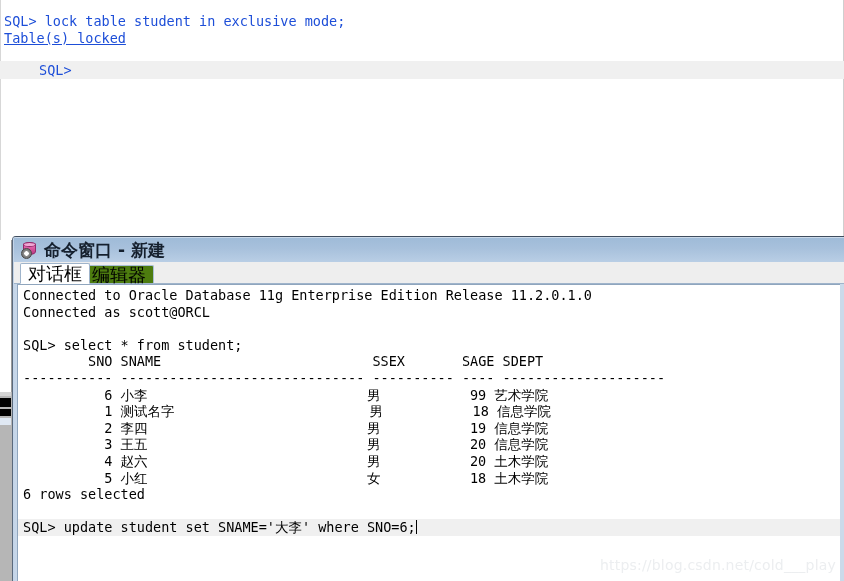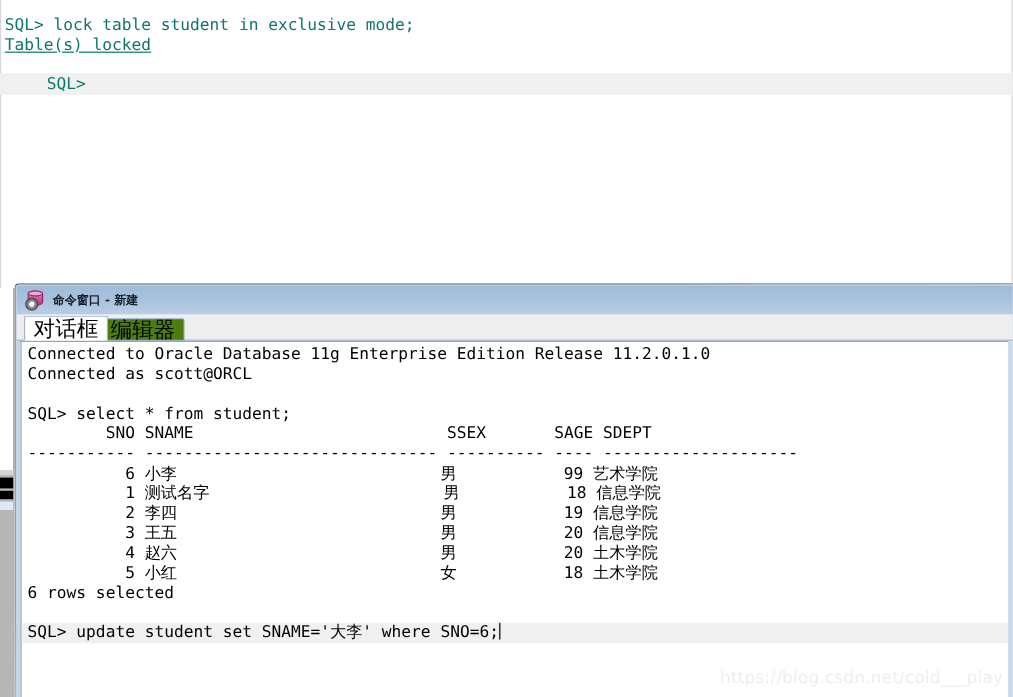--- a/index.html
+++ b/index.html
@@ -21,21 +21,21 @@
     left: 0; top: 0;
     width: 844px; height: 240px;
     background: #ffffff;
     border-right: 1px solid #cfcfcf;
     box-sizing: border-box;
   }
   .bg-line {
     font-family: "DejaVu Sans Mono", monospace;
     font-size: 13.5px;
     line-height: 17px;
-    color: #0f766e;
+    color: #1d4ed8;
     white-space: pre;
     padding-left: 4px;
   }
   #bg-line-1 { position: absolute; left: 0; top: 13px; }
   #bg-line-2 { position: absolute; left: 0; top: 30px; text-decoration: underline; }
   #bg-prompt-row {
     position: absolute;
     left: 0; top: 61px;
     width: 844px;
     height: 18px;
@@ -118,21 +118,21 @@
   }
   #win-icon {
     width: 18px; height: 18px;
     margin-left: 7px;
     margin-right: 5px;
     position: relative;
     flex: none;
   }
   #win-title {
     font-family: "DejaVu Sans", sans-serif;
-    font-size: 10px;
+    font-size: 17px;
     font-weight: bold;
     color: #15202e;
     white-space: nowrap;
     letter-spacing: 0px;
   }
 
   
   #tabstrip {
     position: absolute;
     left: 1px; top: 25px;

